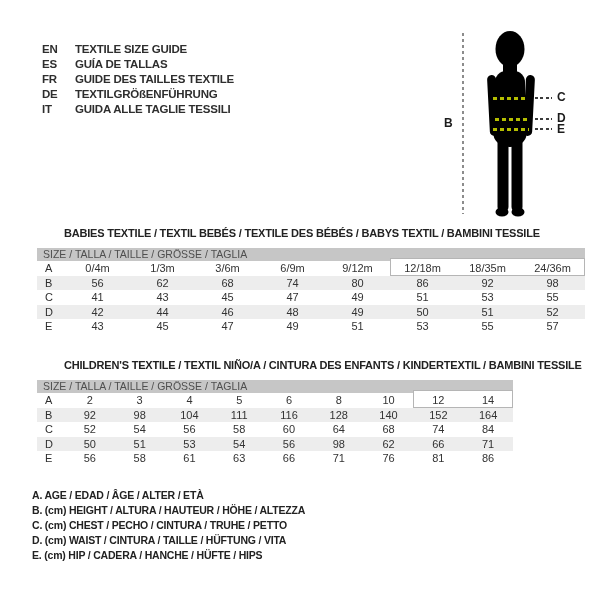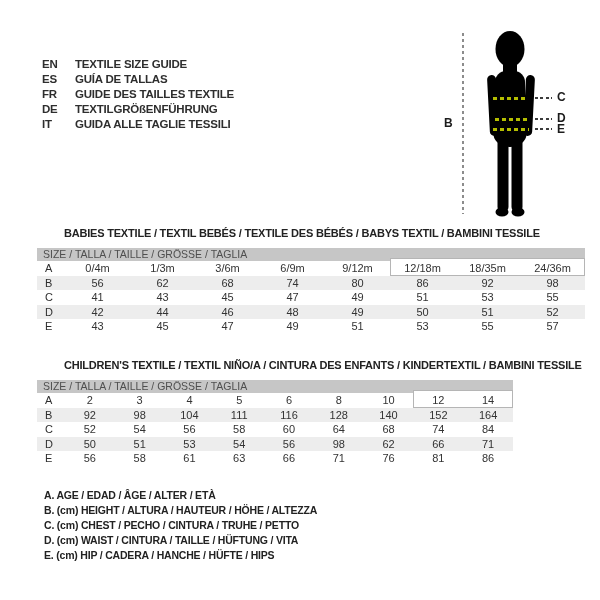--- a/index.html
+++ b/index.html
@@ -4,21 +4,21 @@
 <style>
   html,body{margin:0;padding:0;}
   body{
     width:600px;height:600px;position:relative;background:#ffffff;overflow:hidden;
     font-family:"Liberation Sans","DejaVu Sans",sans-serif;color:#2e2e2e;
   }
   .abs{position:absolute;}
 
   
   .lang-row{position:absolute;left:42px;height:14px;line-height:14px;
-    font-size:11.5px;font-weight:700;letter-spacing:-0.2px;white-space:nowrap;margin-top:15px;}
+    font-size:11.5px;font-weight:700;letter-spacing:-0.2px;white-space:nowrap;}
   .lang-code{display:inline-block;width:33px;}
   .lang-title{display:inline-block;}
 
   
   .fig-label{position:absolute;font-size:12px;font-weight:600;line-height:13px;color:#1c1c1c;}
   .vdash{position:absolute;width:2px;
     background:repeating-linear-gradient(to bottom,#8c8c8c 0 3px,transparent 3px 6px);}
   .dash-body{position:absolute;height:3px;
     background:repeating-linear-gradient(to right,#b4be00 0 4px,transparent 4px 7px);}
   .dash-guide{position:absolute;height:2px;
@@ -38,21 +38,21 @@
     padding-left:6px;white-space:nowrap;overflow:visible;}
   .hdr-tail{background:linear-gradient(to bottom,#c6c6c6 0,#c6c6c6 10px,#ffffff 10px);}
   .drow{height:14.5px;line-height:14.5px;font-size:11px;color:#333;}
   .drow.stripe{background:#ededed;}
   .cell{text-align:center;overflow:visible;white-space:nowrap;}
   .cell.lbl{text-align:left;padding-left:8px;color:#2e2e2e;}
   .hl-box{position:absolute;border:1px solid #b5b5b5;background:transparent;
     pointer-events:none;box-sizing:border-box;}
 
   
-  .legend-line{position:absolute;left:44px;font-size:10.5px;font-weight:700;
+  .legend-line{position:absolute;left:32px;font-size:10.5px;font-weight:700;
     letter-spacing:-0.2px;white-space:nowrap;color:#222;height:13px;line-height:13px;}
 </style>
 </head>
 <body>
 
 <div>
   <div class="lang-row" style="top:42px">
     <span class="lang-code">EN</span><span class="lang-title">TEXTILE SIZE GUIDE</span>
   </div>
   <div class="lang-row" style="top:57px">

